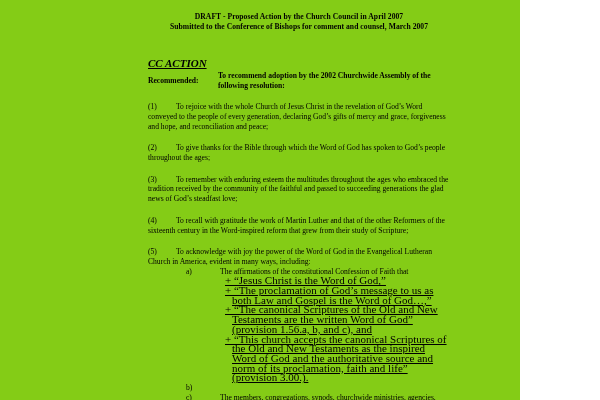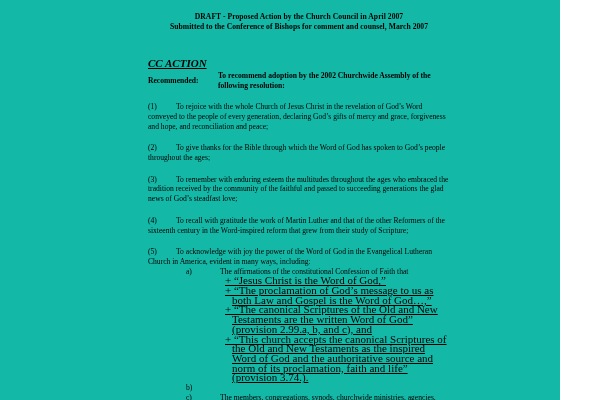--- a/index.html
+++ b/index.html
@@ -9,23 +9,23 @@
   }
   body {
     width: 600px;
     height: 400px;
     overflow: hidden;
     font-family: "Liberation Serif", "DejaVu Serif", serif;
     color: #000000;
   }
   .page {
     position: relative;
-    width: 560px;
+    width: 520px;
     height: 400px;
-    background: #14b8a6;
+    background: #84cc16;
     overflow: hidden;
   }
   .content {
     position: absolute;
     left: 148px;
     top: 12px;
     width: 302px;
   }
   .title-line {
     text-align: center;
@@ -139,22 +139,22 @@
     </div>
 
     <div class="sub-list">
 
       <div class="sub-item">
         <span class="sub-marker">a)</span>
         <span class="sub-body">
           <span>The affirmations of the constitutional Confession of Faith that</span>
           <div class="plus-line">+ “Jesus Christ is the Word of God,”</div>
           <div class="plus-line">+ “The proclamation of God’s message to us as both Law and Gospel is the Word of God…,”</div>
-          <div class="plus-line">+ “The canonical Scriptures of the Old and New Testaments are the written Word of God” (provision 2.99.a, b, and c), and</div>
-          <div class="plus-line">+ “This church accepts the canonical Scriptures of the Old and New Testaments as the inspired Word of God and the authoritative source and norm of its proclamation, faith and life” (provision 3.74.).</div>
+          <div class="plus-line">+ “The canonical Scriptures of the Old and New Testaments are the written Word of God” (provision 1.56.a, b, and c), and</div>
+          <div class="plus-line">+ “This church accepts the canonical Scriptures of the Old and New Testaments as the inspired Word of God and the authoritative source and norm of its proclamation, faith and life” (provision 3.00.).</div>
         </span>
       </div>
 
       <div class="sub-item">
         <span class="sub-marker">b)</span>
       </div>
 
       <div class="sub-item">
         <span class="sub-marker">c)</span>
         <span class="sub-body">The members, congregations, synods, churchwide ministries, agencies, institutions, and networks of this church, and their planning and programs, including the ELCA Plan for Mission adopted in 2005, which are undergirded by the Bible and seek faithfully to express God’s Word;</span>

